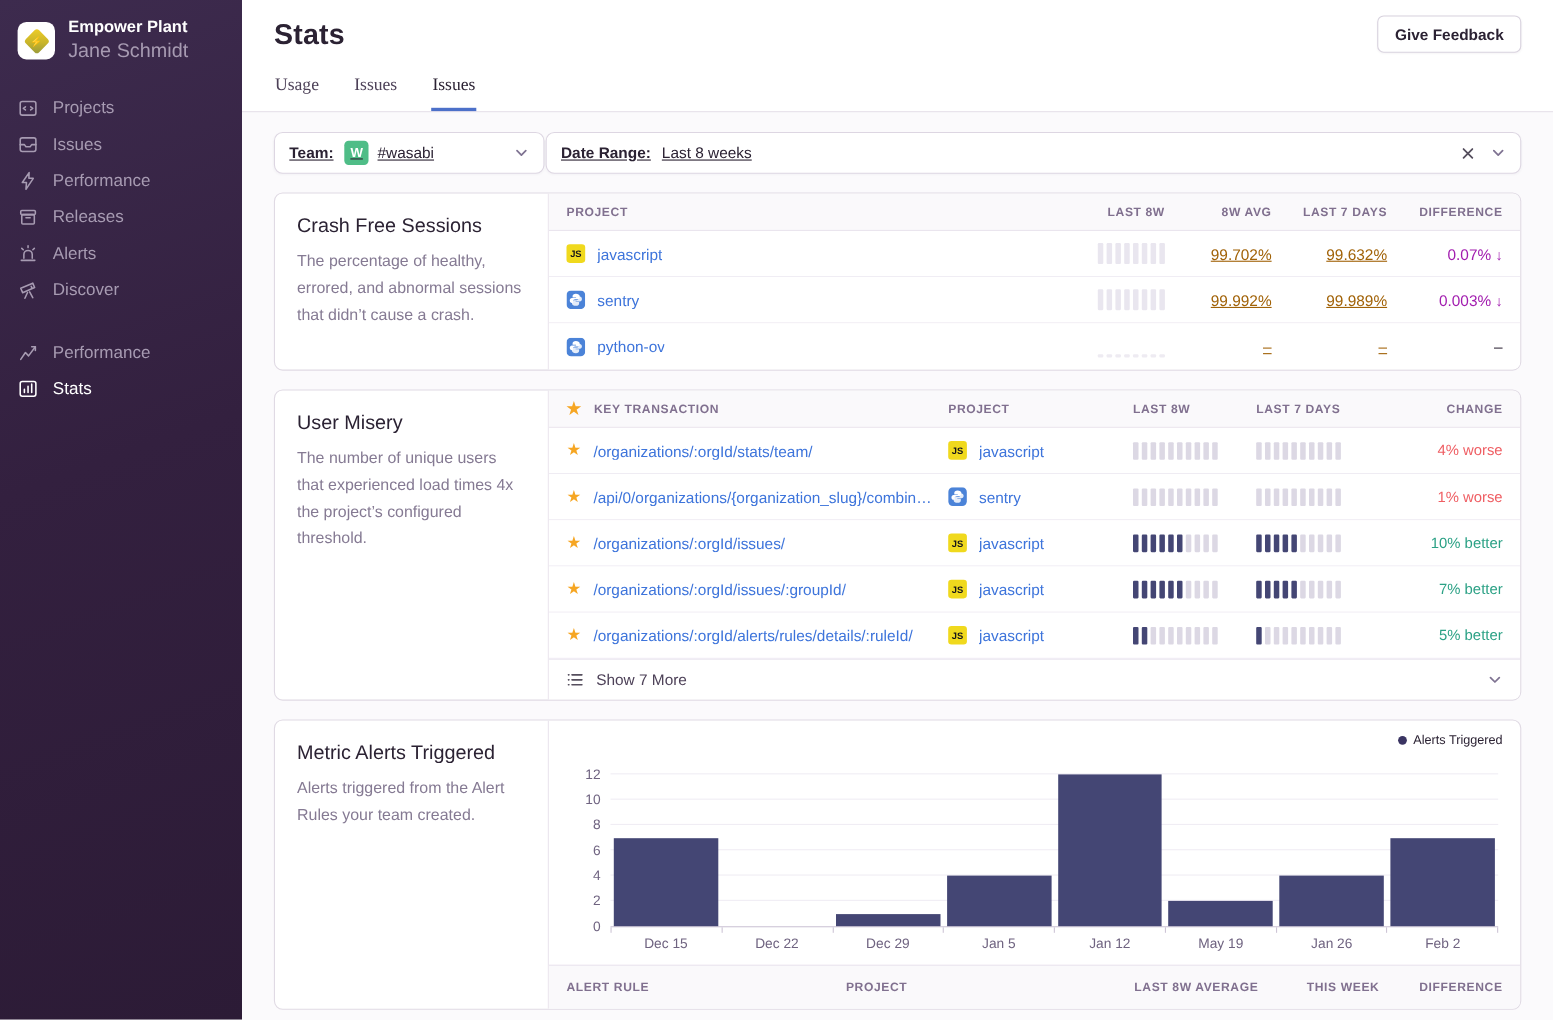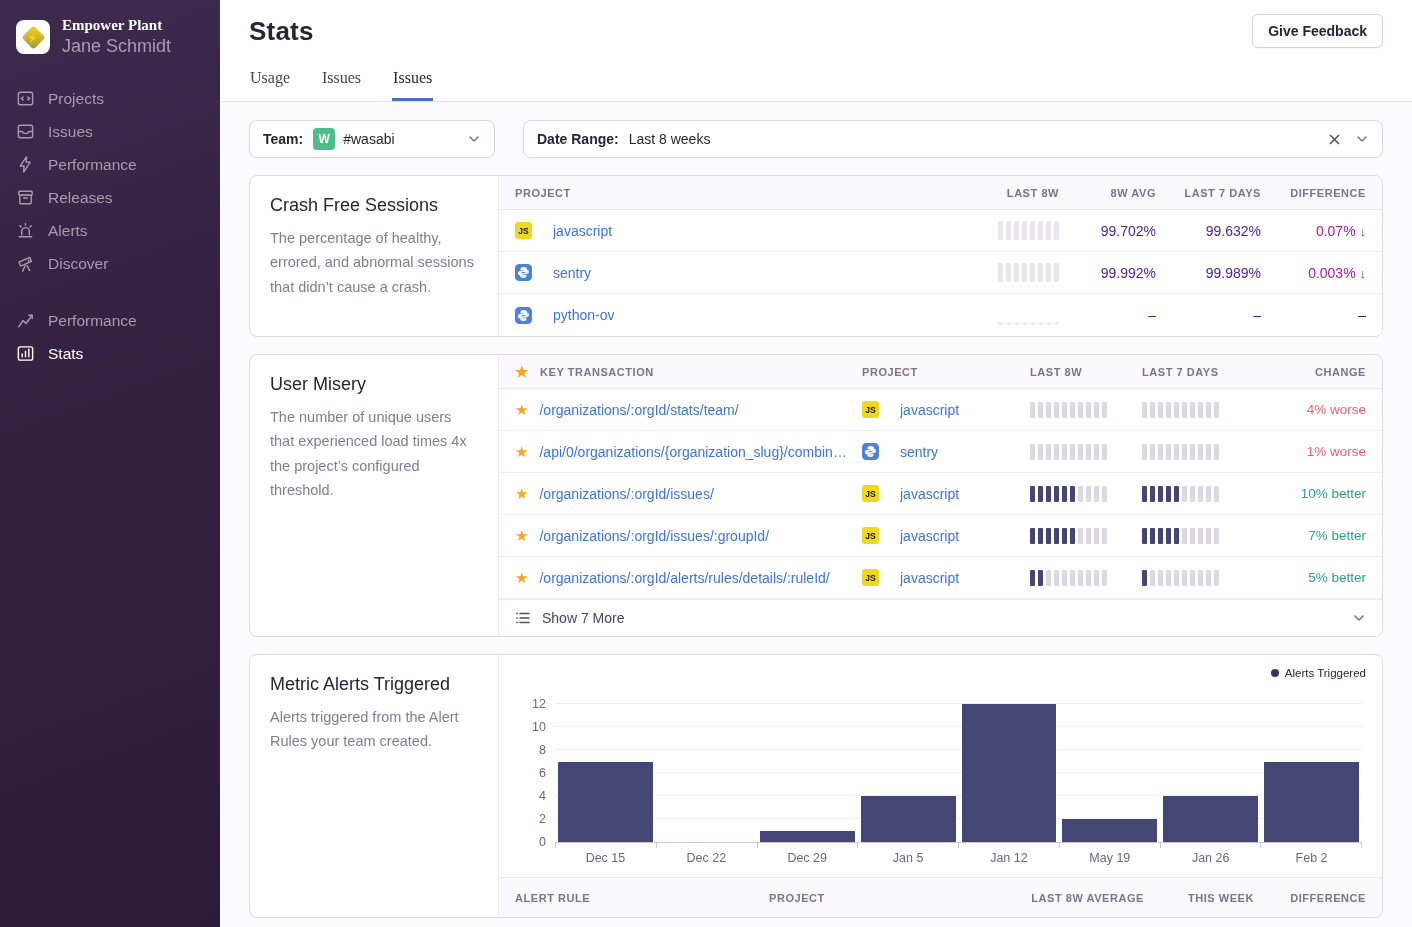--- a/index.html
+++ b/index.html
@@ -7,21 +7,21 @@
   body { font-family:"Liberation Sans", sans-serif; display:flex; background:#fbfafc; color:#2b2233; }
 
   
   .sidebar { width:220px; height:100%; flex:0 0 220px;
     background:linear-gradient(160deg,#3d2b4e 0%,#33203f 45%,#2c1b36 100%); color:#a79bb2; }
   .org-header { display:flex; align-items:center; gap:12px; padding:16px 16px 24px 16px; cursor:pointer; }
   .org-avatar { width:34px; height:34px; background:#fff; border-radius:8px; display:flex; align-items:center; justify-content:center; }
   .org-gem { width:17px; height:17px; transform:rotate(45deg); border-radius:3px;
     background:linear-gradient(135deg,#f0ce28 0%,#c9b52a 55%,#96993c 100%); display:flex; align-items:center; justify-content:center; }
   .org-gem span { transform:rotate(-45deg); color:#fff; font-size:9px; }
-  .org-name { color:#fff; font-weight:700; font-size:15px; line-height:1.25;font-family:Liberation Serif, serif; }
+  .org-name { color:#fff; font-weight:700; font-size:15px; line-height:1.25; }
   .org-user { color:#a79bb2; font-size:18px; line-height:1.3; }
   .nav { display:flex; flex-direction:column; }
   .nav-item { display:flex; align-items:center; gap:13px; padding:7px 16px; font-size:15.5px; cursor:pointer; color:#a79bb2; }
   .nav-item.active { color:#ffffff; }
   .nav-item svg { width:19px; height:19px; stroke:currentColor; fill:none; stroke-width:1.5; stroke-linecap:round; stroke-linejoin:round; flex:0 0 19px; }
   .nav-gap { height:24px; }
   .nav-gap-lg { height:30px; }
 
   
   .main { flex:1; display:flex; flex-direction:column; min-width:0; }
@@ -29,21 +29,21 @@
   .page-title { font-size:26px; font-weight:700; color:#2b2233; letter-spacing:.2px; }
   .feedback-btn { position:absolute; top:14px; right:29px; background:#fff; border:1px solid #d8d2de; border-radius:6px;
     padding:8px 15px; font-size:14px; font-weight:700; color:#2b2233; cursor:pointer; box-shadow:0 1px 2px rgba(43,34,51,.04); font-family:inherit; }
   .tabs { display:flex; gap:30px; margin-top:22px; }
   .tab { font-size:16px; color:#4d4158; padding:0 1px 11px 1px; border-bottom:3px solid transparent; cursor:pointer;font-family:Liberation Serif, serif; }
   .tab.active { color:#2b2233; border-bottom-color:#4c70c9; }
 
   .content { flex:1; padding:18px 29px; overflow:hidden; }
 
   
-  .filter-row { display:flex; gap:28px; }
+  .filter-row { display:flex; gap:1px;text-decoration:underline; }
   .select-box { background:#fff; border:1px solid #ddd6e2; border-radius:8px; height:38px; display:flex; align-items:center;
     padding:0 13px; font-size:14px; cursor:pointer; box-shadow:0 1px 2px rgba(43,34,51,.03); }
   .team-select { width:246px; }
   .date-select { flex:1; }
   .select-label { font-weight:700; color:#2b2233; margin-right:10px; }
   .team-avatar { width:22px; height:22px; border-radius:4px; background:#4fbd87; color:#fff; font-size:12px; font-weight:700;
     display:flex; align-items:center; justify-content:center; margin-right:8px; }
   .select-value { color:#2b2233; }
   .spacer { flex:1; }
   .chev { stroke:#7f7392; fill:none; stroke-width:1.6; stroke-linecap:round; stroke-linejoin:round; width:14px; height:14px; }
@@ -56,26 +56,26 @@
   .panel-text { font-size:14.5px; color:#857a93; line-height:1.68; }
   .panel-table { flex:1; min-width:0; display:flex; flex-direction:column; }
 
   .thead { background:#faf9fb; border-bottom:1px solid #eae5ee; font-size:11px; font-weight:700; letter-spacing:.55px;
     color:#80708f; height:34px; }
   .t1-head,.t1-row { display:grid; grid-template-columns:minmax(0,1fr) 100px 97px 105px 105px; align-items:center; padding:0 16px; }
   .t2-head,.t2-row { display:grid; grid-template-columns:minmax(0,1fr) 168px 112px 112px 112px; align-items:center; padding:0 16px; }
   .num { text-align:right; }
   .row { height:42px; border-bottom:1px solid #efecf3; font-size:14px; background:#fff; }
   .row:last-child { border-bottom:none; }
-  .proj { display:flex; align-items:center; gap:21px; min-width:0; }
+  .proj { display:flex; align-items:center; gap:11px; min-width:0; }
   .link { color:#3d74db; text-decoration:none; cursor:pointer; white-space:nowrap; overflow:hidden; text-overflow:ellipsis; }
   .js-badge { width:17px; height:17px; border-radius:3px; background:#f0d91d; color:#15141a; font-weight:800; font-size:8.5px;
     display:flex; align-items:center; justify-content:center; flex:0 0 17px; }
   .py-badge { width:17px; height:17px; flex:0 0 17px; }
-  .val { color:#4c1d95; font-size:14px; }
+  .val { color:#a16207; font-size:14px;text-decoration:underline; }
   .diff { font-size:14px; }
   .d-down { color:#a21caf; }
   .d-none { color:#2b2233; }
   .arrow { font-size:13px; }
 
   .sparkline { display:inline-flex; align-items:flex-end; gap:3px; height:19px; justify-self:end; }
   .sparkline .bar8 { width:5px; background:#e9e6ef; border-radius:1px; height:19px; }
   .sparkline.tiny { height:19px; }
   .sparkline.tiny .bar8 { height:3px; background:#eeebf2; }
 

